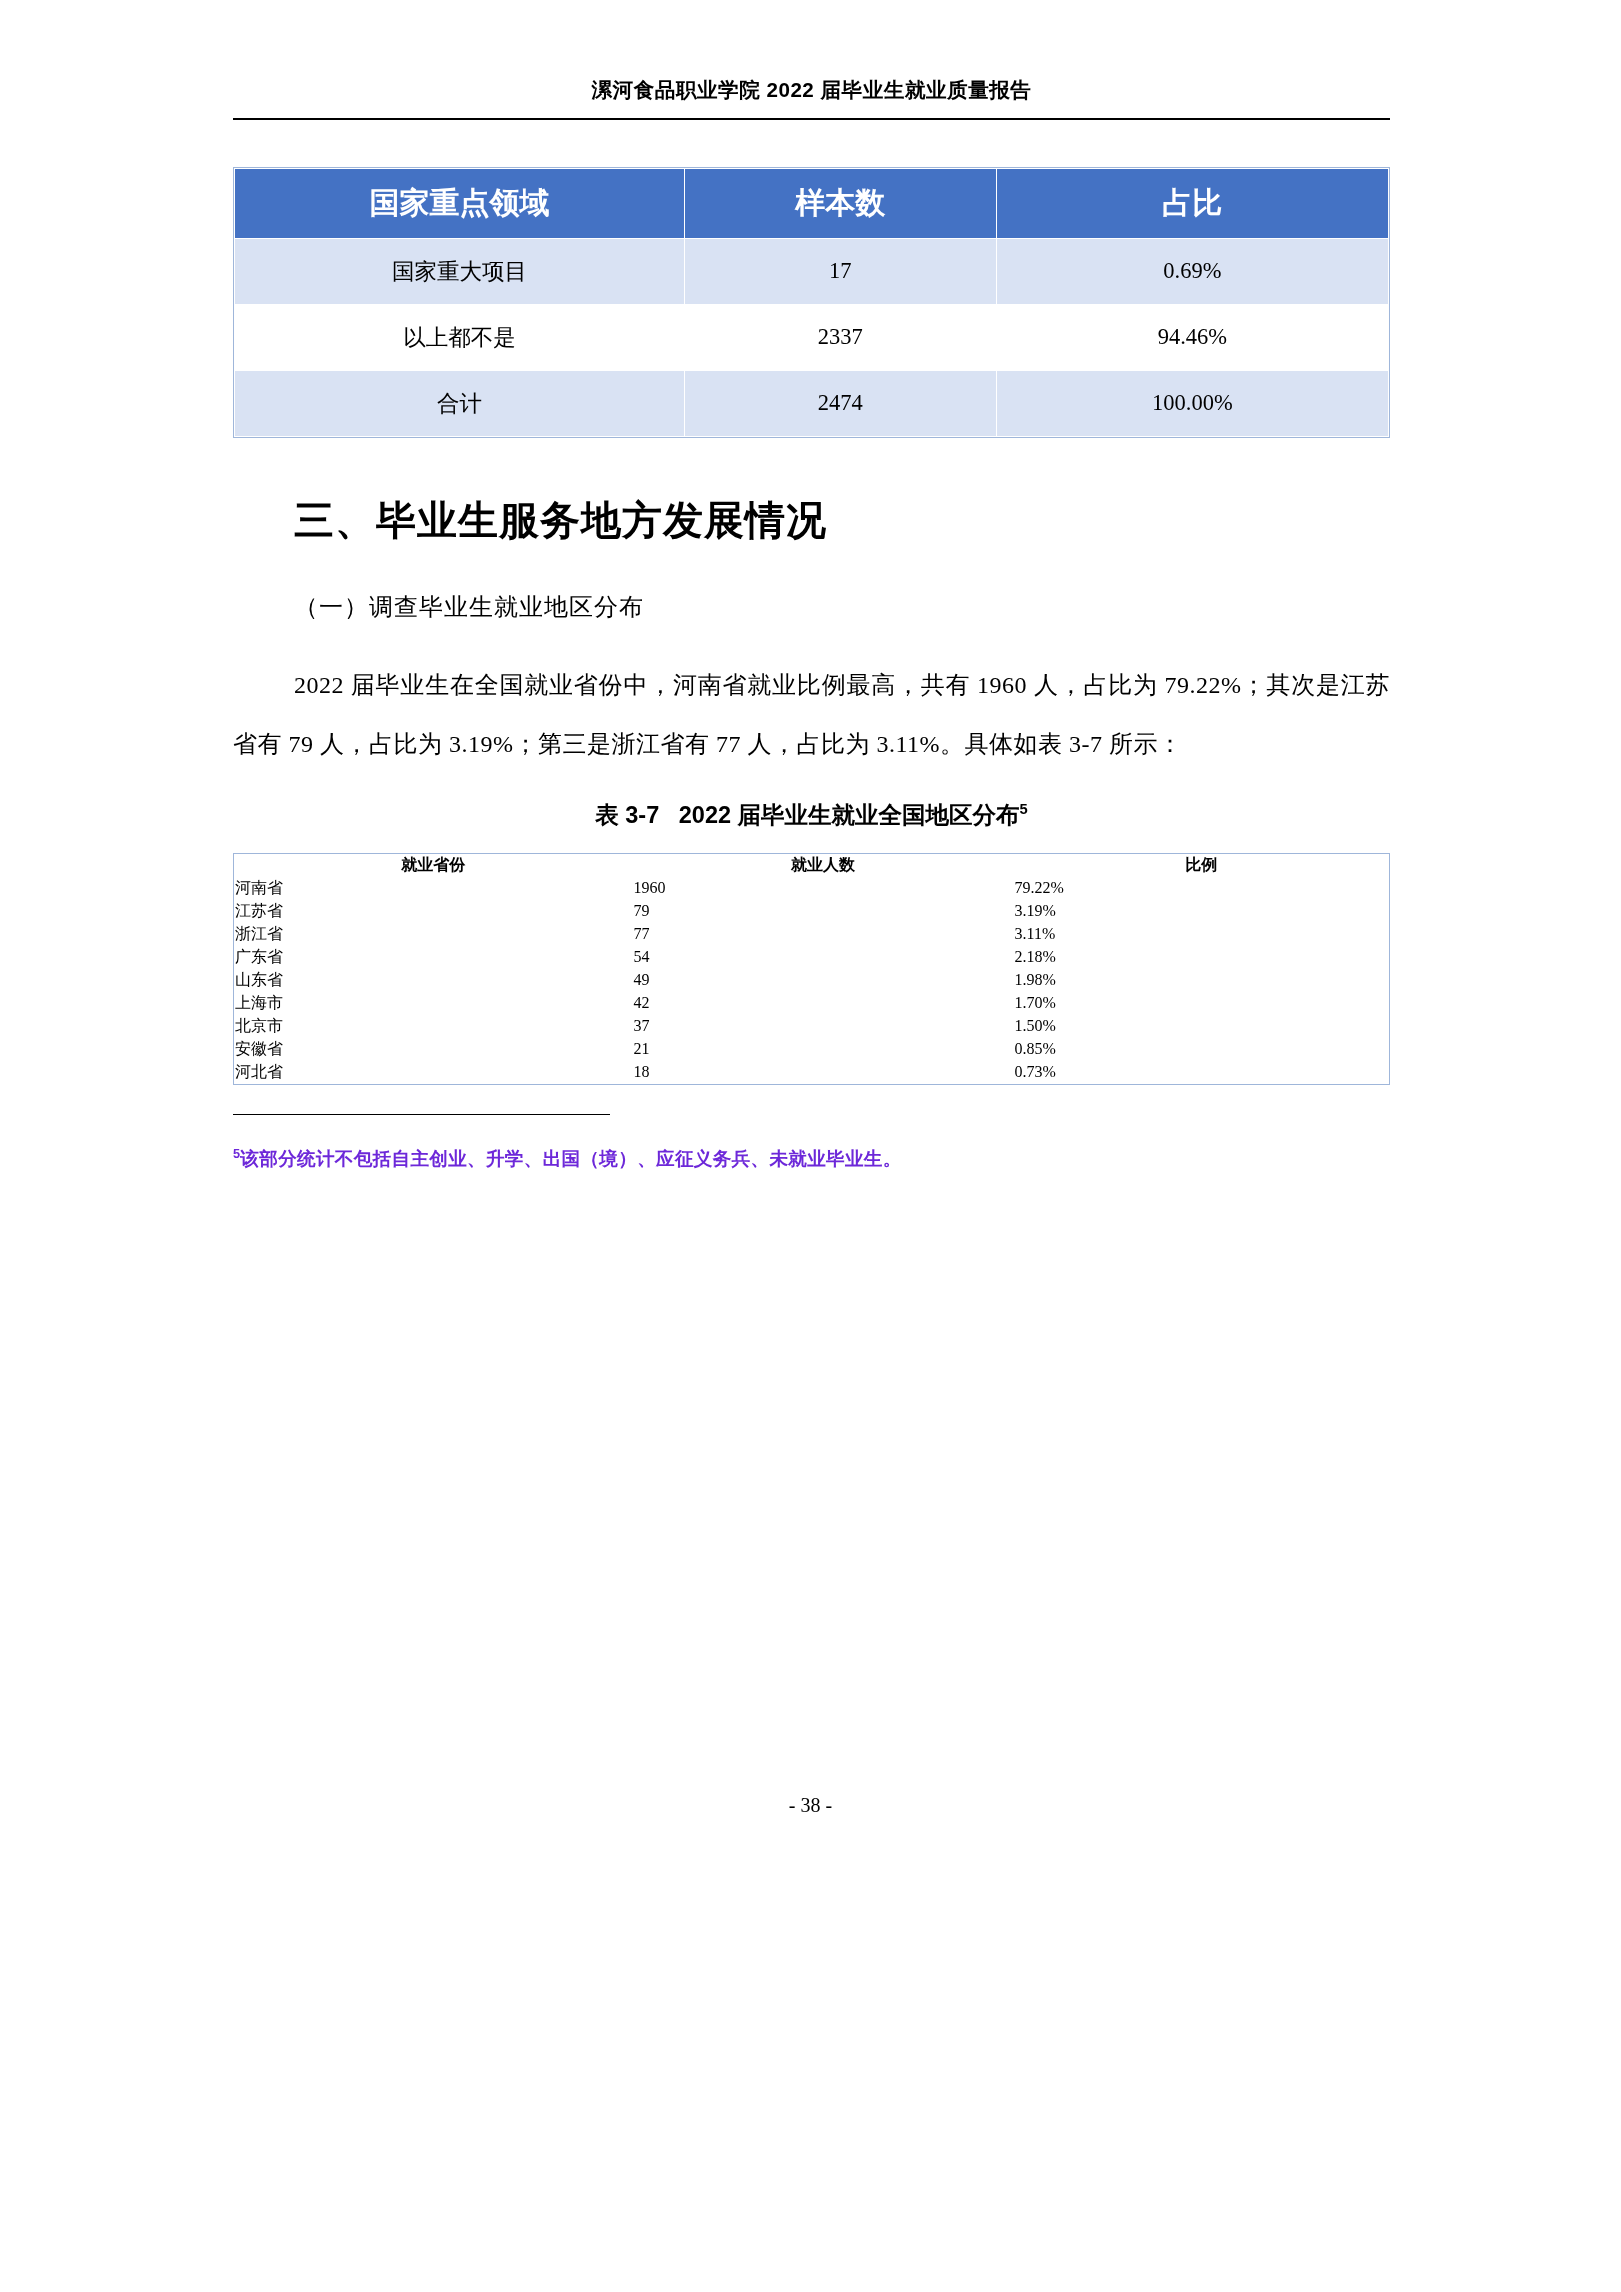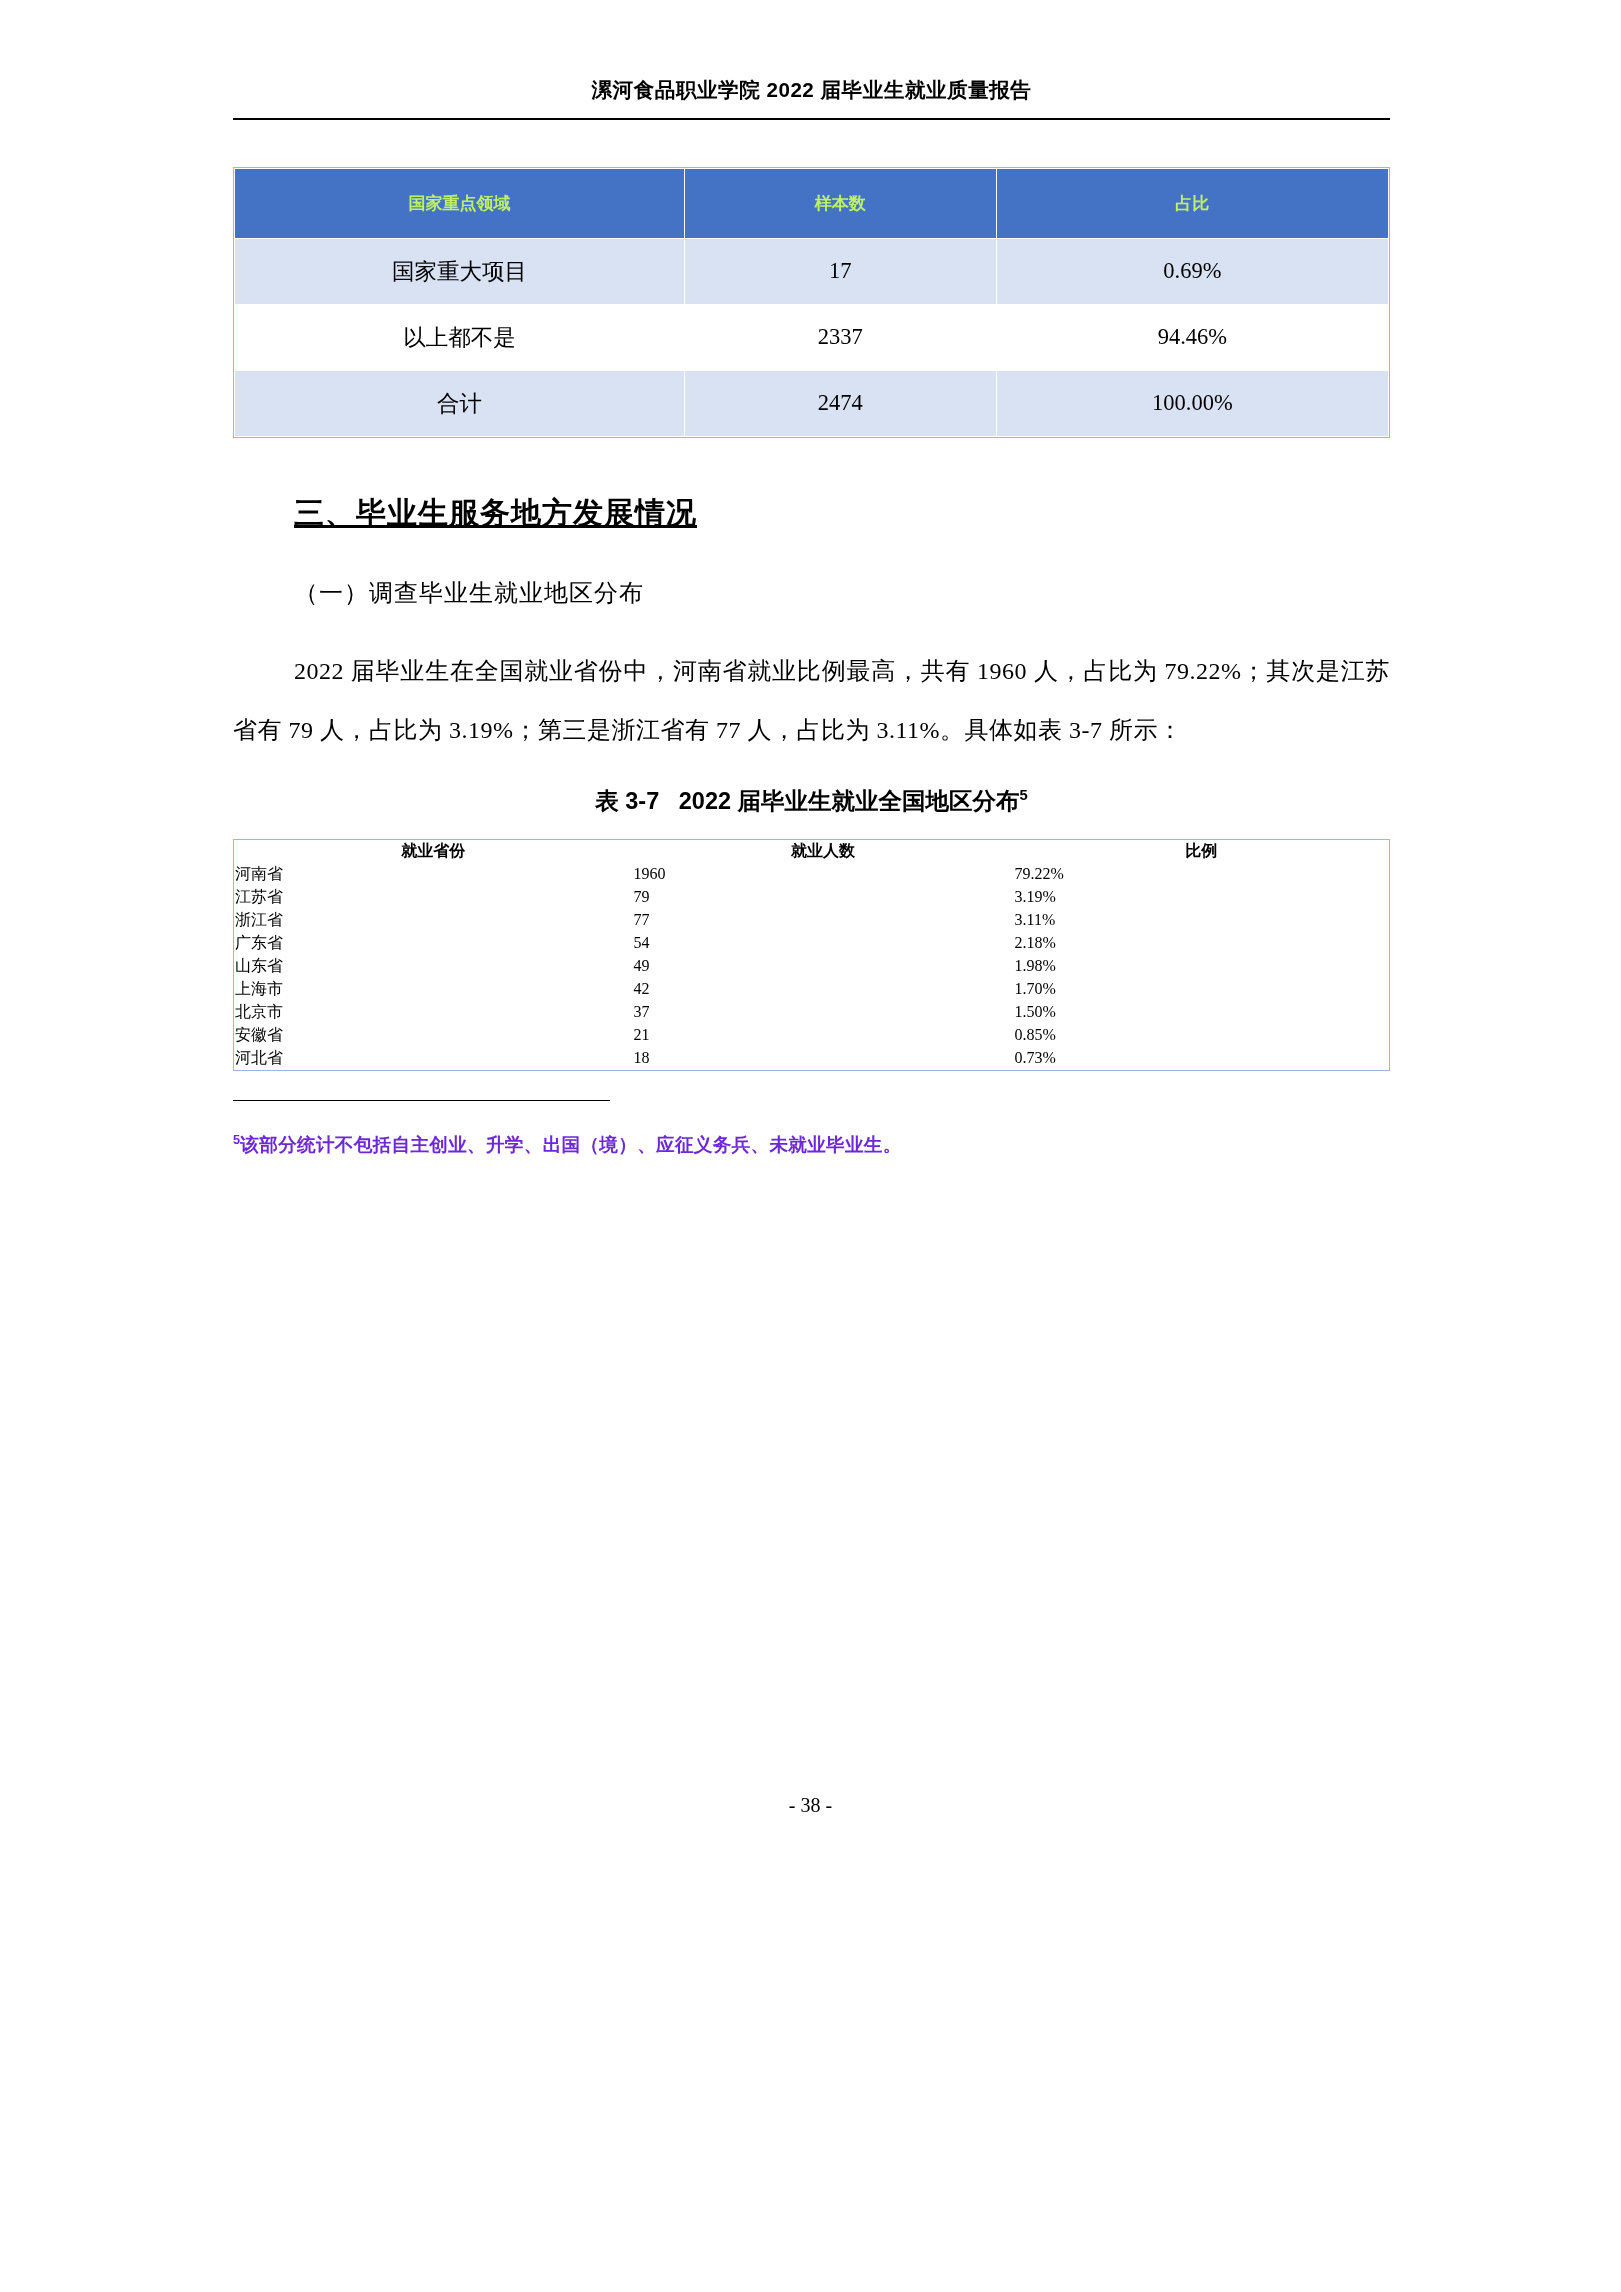--- a/index.html
+++ b/index.html
@@ -49,49 +49,48 @@
   .tbl th, .tbl td {
     border: 1px solid #ffffff;
     text-align: center;
     font-size: 22.5px;
     color: #000000;
     height: 63px;
     font-family: "Liberation Serif", "DejaVu Serif", serif;
   }
   .tbl th {
     background: #4472c4;
-    color: #bef264;
-    font-weight: bold;
-    font-family: "Liberation Sans", "DejaVu Sans", sans-serif;
-    font-size: 17px;
+    color: #ffffff;
+    font-weight: bold;
+    font-family: "Liberation Sans", "DejaVu Sans", sans-serif;
+    font-size: 30px;
     height: 67px;
   }
   .tbl tr.band-a td {
     background: #d9e2f3;
   }
   .tbl tr.band-b td {
     background: #ffffff;
   }
   .tbl td.label-cell {
     font-family: "Liberation Sans", "DejaVu Sans", sans-serif;
     font-size: 22.5px;
   }
   .tbl-outer {
     border: 1px solid #9fb6da;
   }
   
   h2.sec {
     font-family: "Liberation Sans", "DejaVu Sans", sans-serif;
     font-weight: bold;
-    font-size: 30px;
+    font-size: 40px;
     margin: 55px 0 0 0;
     padding-left: 61px;
     letter-spacing: 1px;
     color: #000;
-    text-decoration: underline;
   }
   h3.subsec {
     font-family: "Liberation Serif", "DejaVu Serif", serif;
     font-weight: normal;
     font-size: 24px;
     margin: 43px 0 0 0;
     padding-left: 61px;
     letter-spacing: 1px;
     color: #000;
   }

